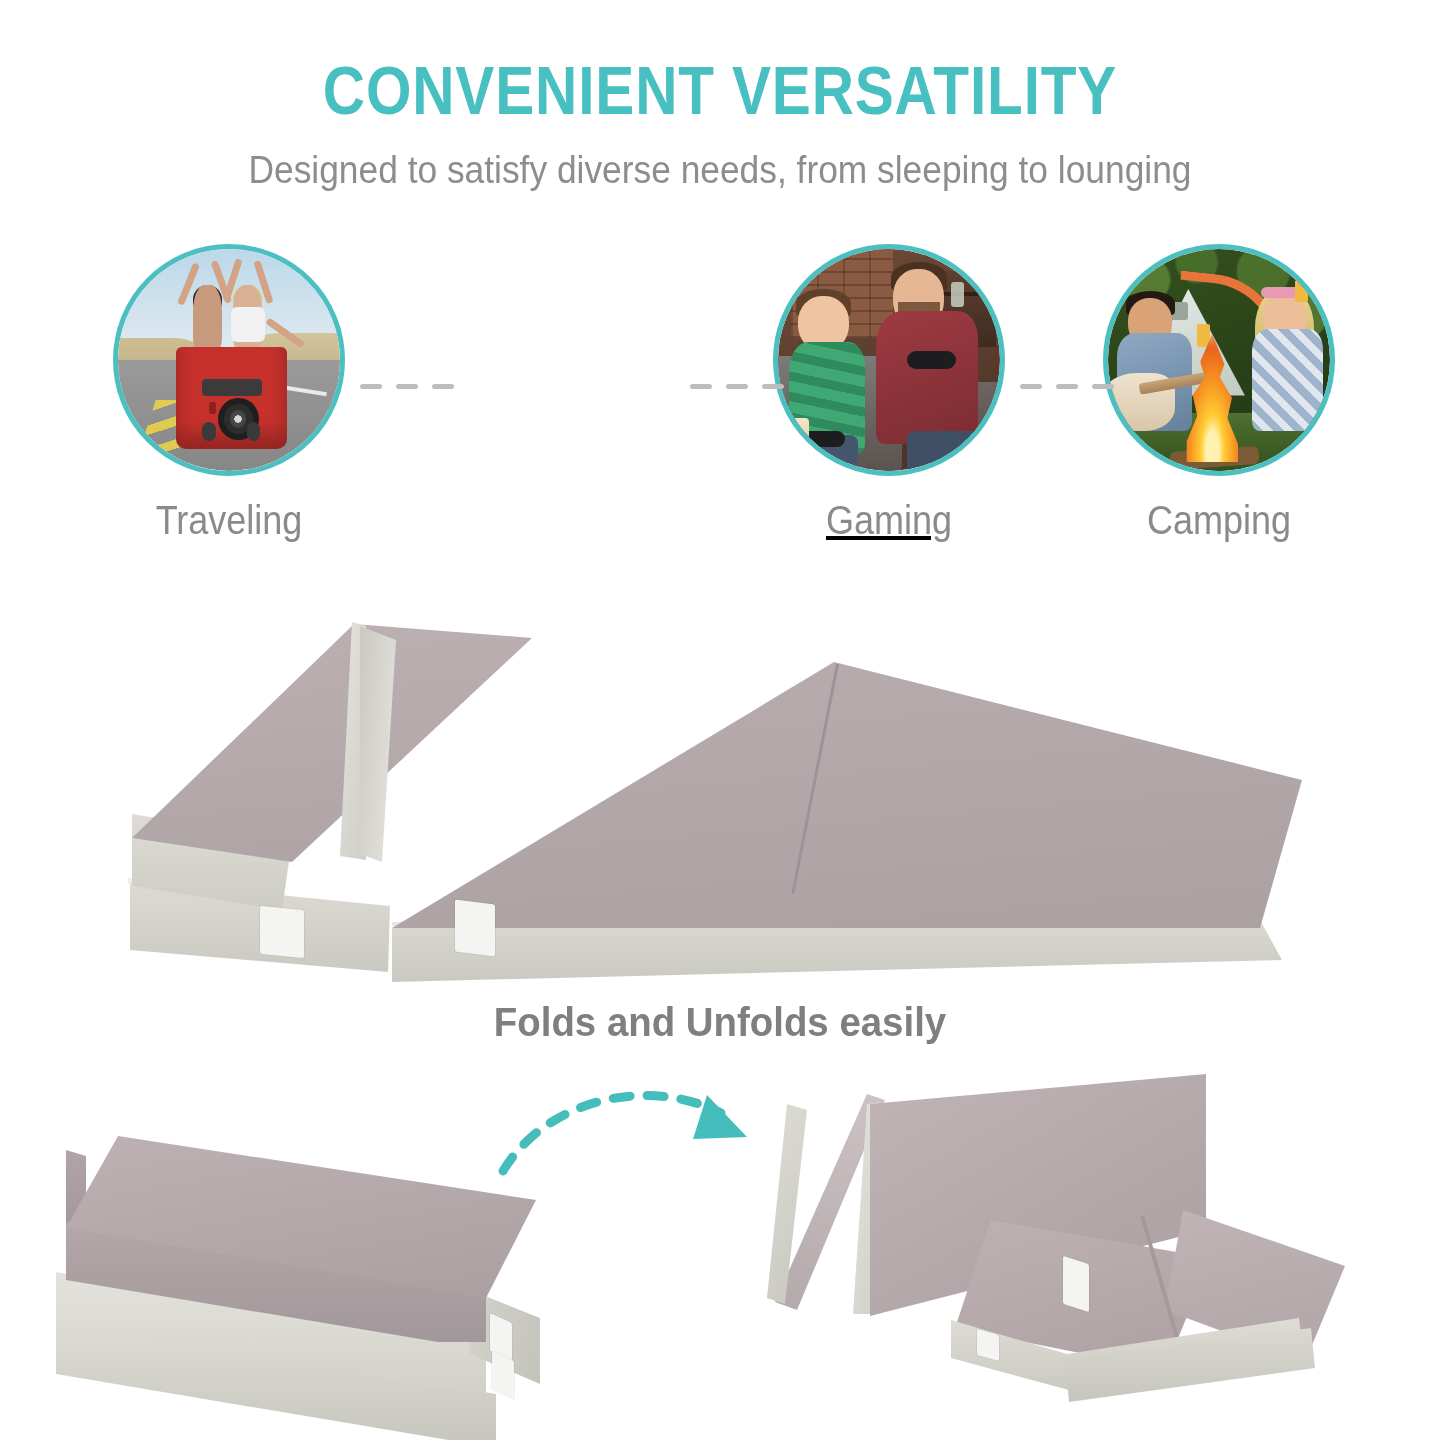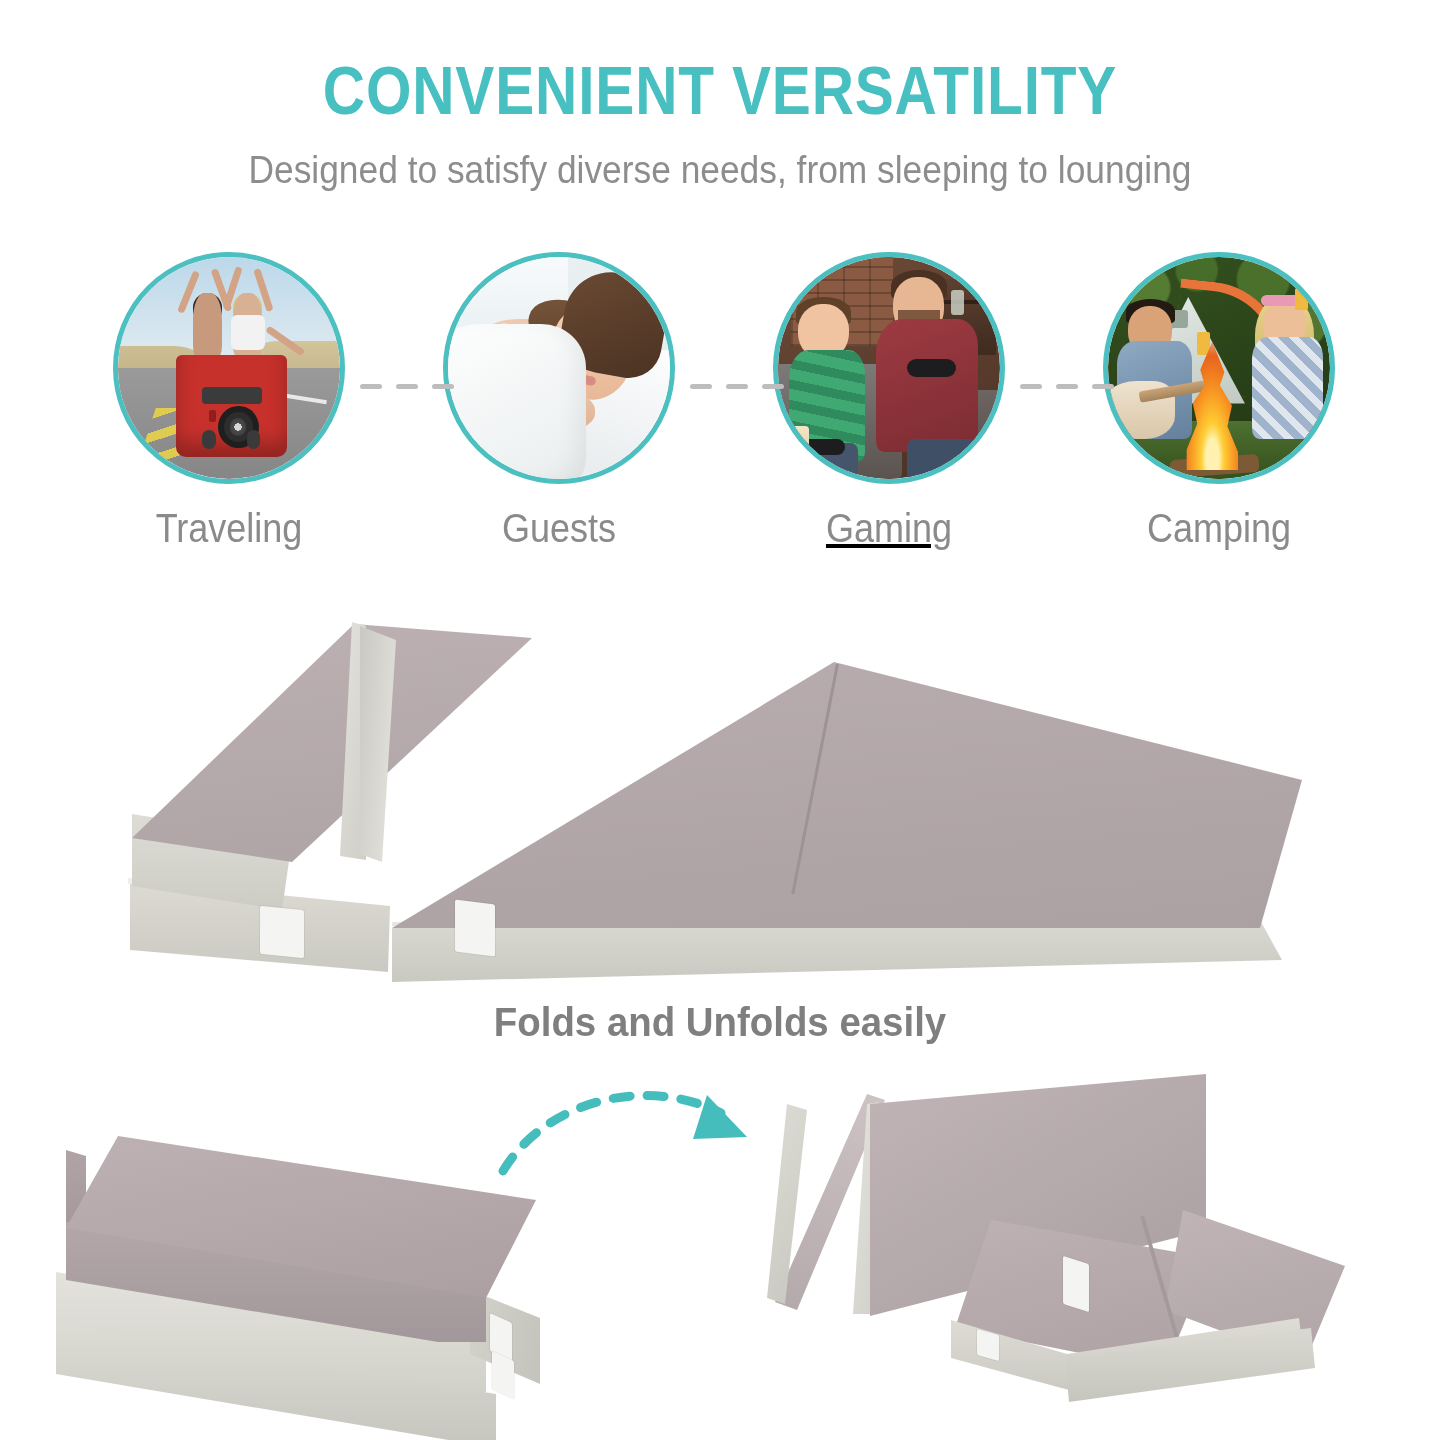--- a/index.html
+++ b/index.html
@@ -19,21 +19,21 @@
     transform:scaleX(.86);transform-origin:center top;
     white-space:nowrap;
   }
   .subhead{
     position:absolute;left:0;top:150px;width:1440px;text-align:center;
     font-size:38px;font-weight:300;color:#8d8d8d;line-height:1.1;
     transform:scaleX(.93);transform-origin:center top;white-space:nowrap;
   }
 
   
-  .circles{position:absolute;left:0;top:252px;width:1236px;height:350px;}
+  .circles{position:absolute;left:0;top:244px;width:1236px;height:350px;}
   .usecase{position:absolute;top:0;width:232px;}
   .uc0{left:113px;} .uc1{left:443px;} .uc2{left:773px;text-decoration:underline;} .uc3{left:1103px;}
   .ring{
     position:relative;width:232px;height:232px;border-radius:50%;
     border:5px solid #4cbfc0;box-sizing:border-box;overflow:hidden;
     background:#eef3f5;
   }
   .photo{position:absolute;inset:0;overflow:hidden;border-radius:50%;}
   .uc-label{
     margin-top:22px;text-align:center;font-size:40px;font-weight:300;
@@ -339,40 +339,20 @@
               <div class="lampR"></div>
             <div class="tire"></div>
             <div class="wheelL"></div>
               <div class="wheelR"></div>
           </div>
         </div>
       </div>
       <div class="uc-label">Traveling</div>
     </div>
 
-    <div class="usecase uc1">
-      <div class="ring">
-        <div class="photo">
-          <div class="s-bg"></div>
-            <div class="s-window"></div>
-          <div class="s-pillow2"></div>
-          <div class="s-body"></div>
-            <div class="s-strap"></div>
-          <div class="s-hair2"></div>
-          <div class="s-head"></div>
-          <div class="s-brow"></div>
-            <div class="s-eye"></div>
-            <div class="s-lip"></div>
-          <div class="s-hair"></div>
-          <div class="s-arm"></div>
-          <div class="s-pillow"></div>
-        </div>
-      </div>
-      <div class="uc-label">Guests</div>
-    </div>
 
     <div class="usecase uc2">
       <div class="ring">
         <div class="photo">
           <div class="gm-wall"></div>
             <div class="gm-brick"></div>
           <div class="gm-shelf"></div>
             <div class="gm-jarA"></div>
             <div class="gm-jarB"></div>
           <div class="gm-sofa"></div>

